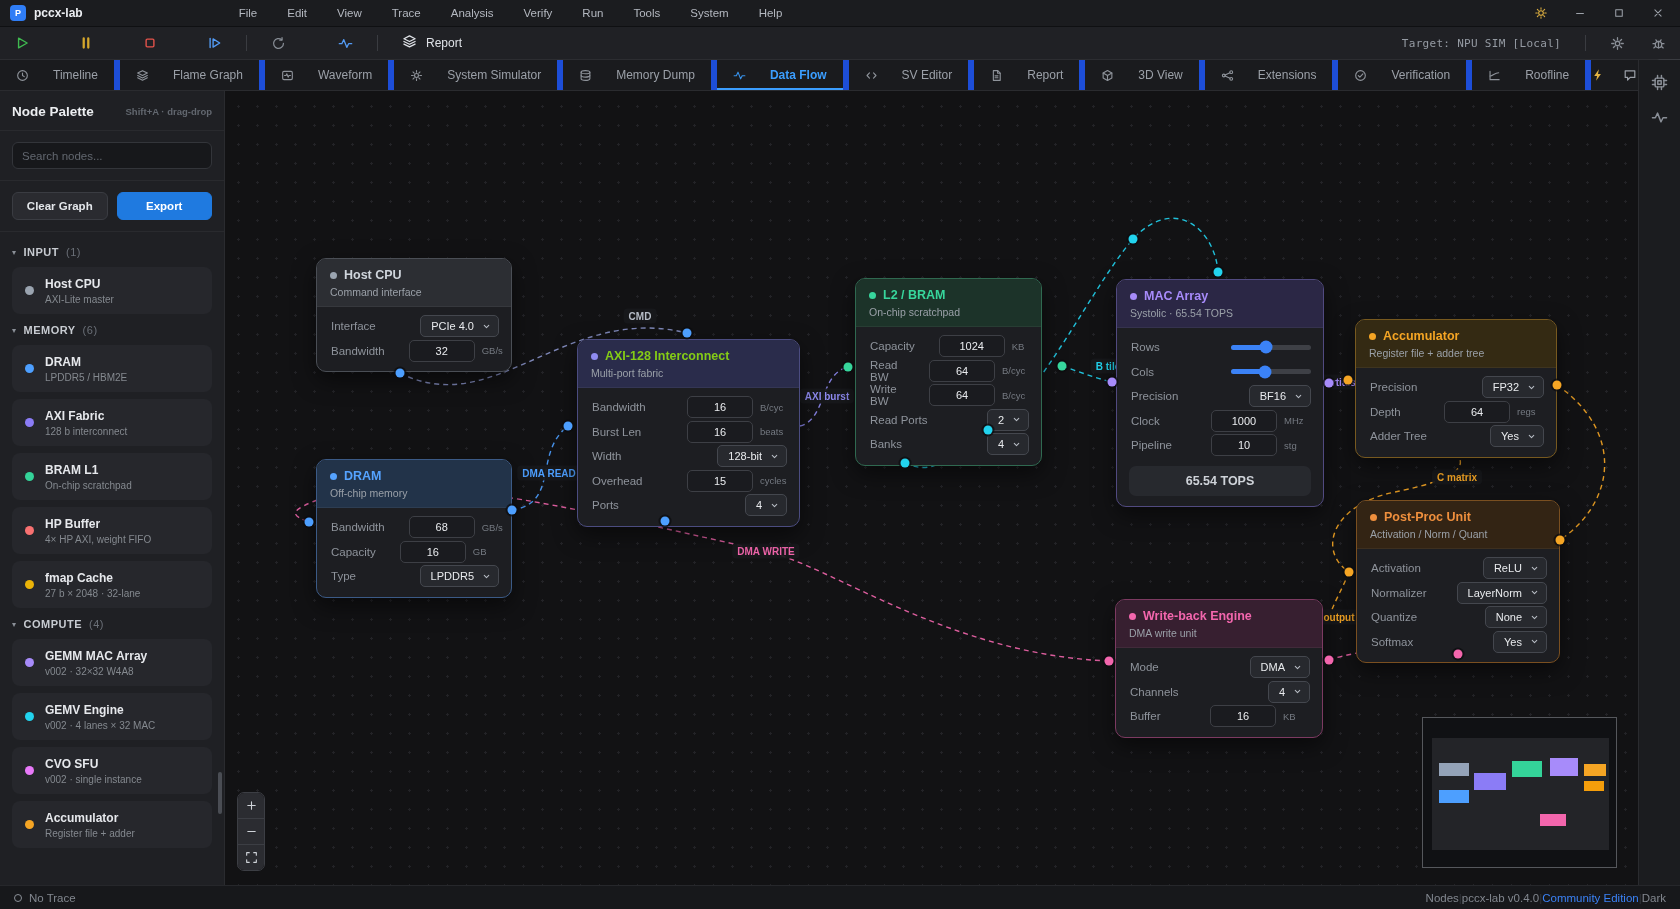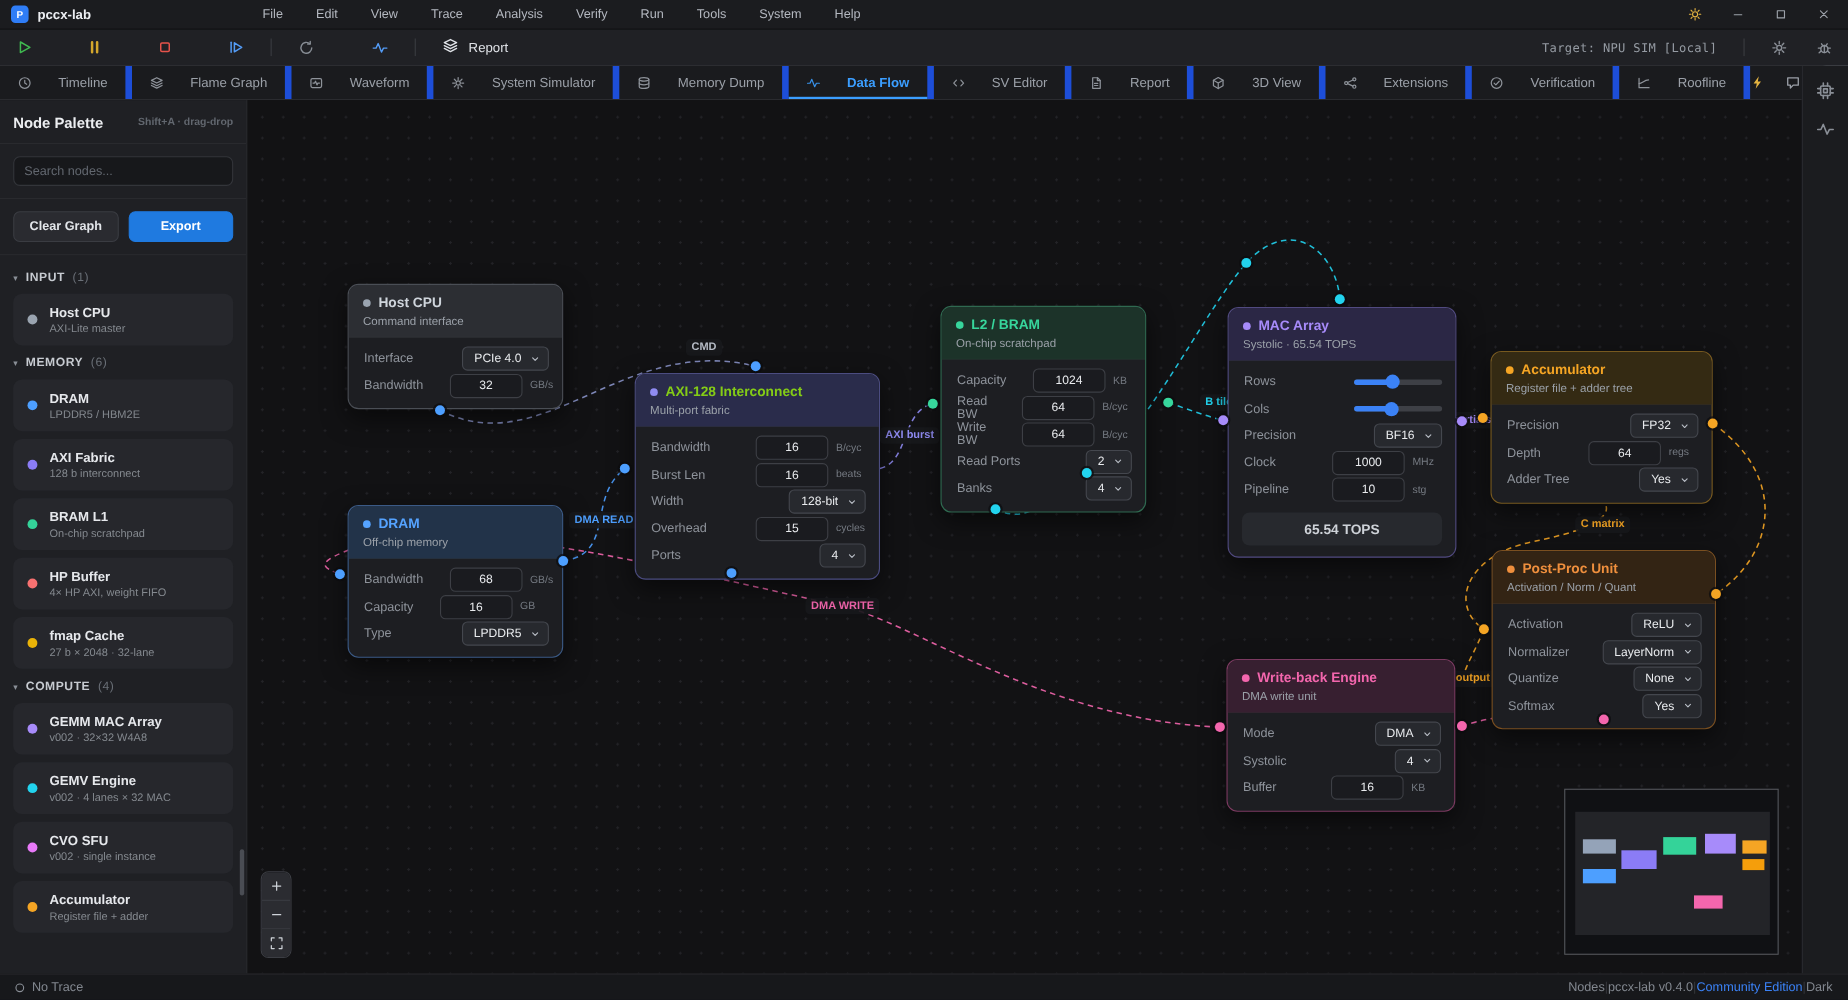--- a/index.html
+++ b/index.html
@@ -862,21 +862,21 @@
                   <span>DMA</span>
                   <span class="chev">
                     <svg width="9" height="9" viewBox="0 0 14 14" fill="none" stroke="currentColor" stroke-width="1.2" stroke-linecap="round" stroke-linejoin="round">
                       <path d="M3.5 5.2L7 8.8l3.5-3.6" stroke-width="1.6"></path>
                     </svg>
                   </span>
                 </span>
               </span>
             </div>
             <div class="frow">
-              <span class="flabel">Systolic</span>
+              <span class="flabel">Channels</span>
               <span class="ctl">
                 <span class="fselect">
                   <span>4</span>
                   <span class="chev">
                     <svg width="9" height="9" viewBox="0 0 14 14" fill="none" stroke="currentColor" stroke-width="1.2" stroke-linecap="round" stroke-linejoin="round">
                       <path d="M3.5 5.2L7 8.8l3.5-3.6" stroke-width="1.6"></path>
                     </svg>
                   </span>
                 </span>
               </span>

